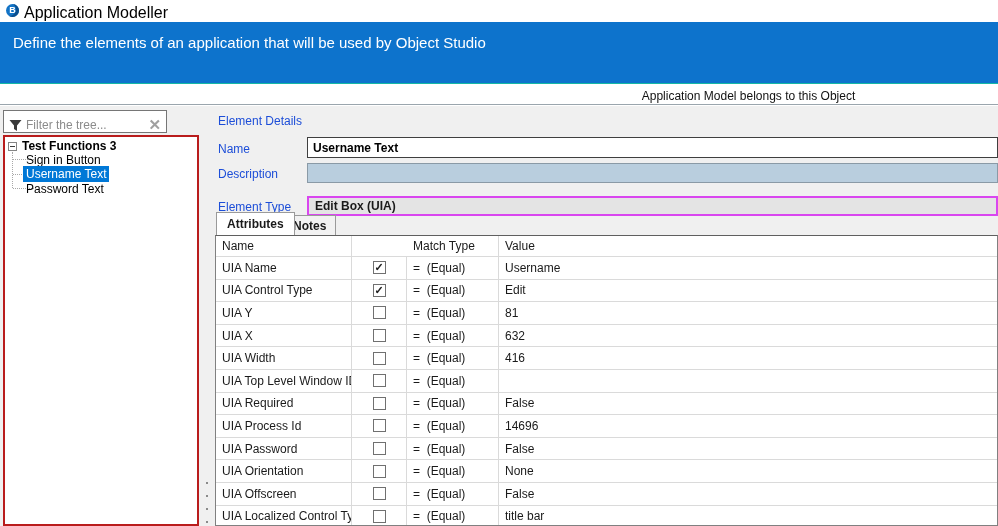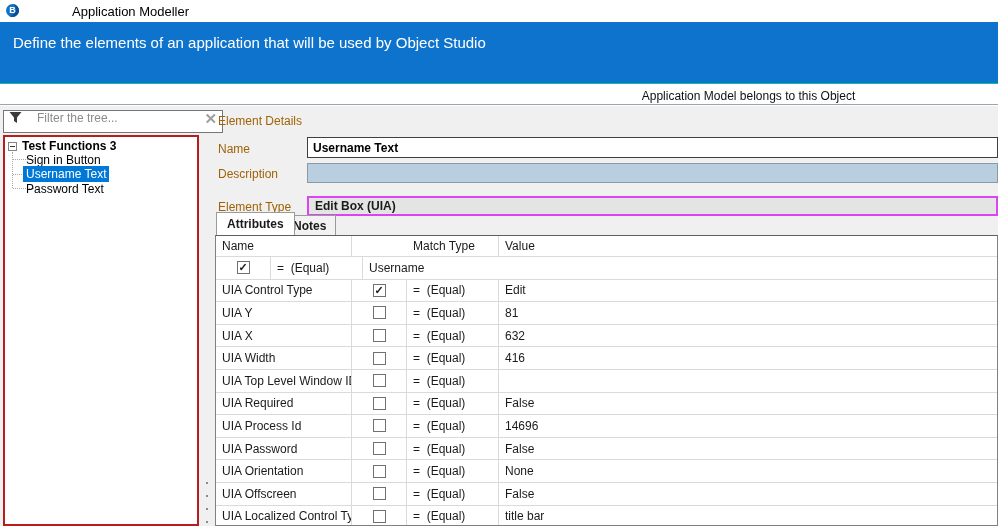--- a/index.html
+++ b/index.html
@@ -10,40 +10,40 @@
     background:#ffffff; color:#1a1a1a; font-size:12px;
   }
   
   .titlebar { position:absolute; left:0; top:0; width:100%; height:22px; background:#ffffff; }
   .app-icon {
     position:absolute; left:6px; top:4px; width:13px; height:13px; border-radius:50%;
     background:#1273c6; color:#ffffff; font-size:9px; font-weight:bold;
     display:flex; align-items:center; justify-content:center; line-height:1;
     box-shadow: inset -3px -1px 0 0 #0a4f8f;
   }
-  .title-text { position:absolute; left:24px; top:4px; font-size:13px; color:#000;margin-left:48px; }
+  .title-text { position:absolute; left:24px; top:4px; font-size:16px; color:#000; }
   
   .banner {
     position:absolute; left:0; top:22px; width:100%; height:62px;
     background:#0d73cc; border-bottom:1px solid #14b8a6;
   }
   .banner-text { position:absolute; left:13px; top:12px; color:#ffffff; font-size:15px; }
   
   .substrip {
     position:absolute; left:0; top:86px; width:100%; height:19px;
     background:#ffffff; border-bottom:1px solid #9aa5ad;
   }
   .substrip-text { position:absolute; left:500px; width:497px; top:3px; text-align:center; font-size:12px; color:#111; }
   
   .content { position:absolute; left:0; top:106px; width:100%; height:420px; background:#f0f0f0; }
 
   
   .filter-box {
-    position:absolute; left:3px; top:4px; width:220px; height:23px;
-    background:#ffffff; border:1px solid #767676; display:flex; align-items:flex-start;gap:11px;
+    position:absolute; left:3px; top:4px; width:164px; height:23px;
+    background:#ffffff; border:1px solid #767676; display:flex; align-items:flex-end;
   }
   .filter-funnel { margin-left:5px; flex:0 0 auto; }
   .filter-input {
     flex:1 1 auto; border:none; outline:none; background:transparent;
     font-family:"Liberation Sans", sans-serif; font-size:12px; color:#333; padding:0 4px; min-width:0;
   }
   .filter-input::placeholder { color:#8b8b8b; opacity:1; }
   .filter-clear { flex:0 0 auto; color:#a0a0a0; font-size:15px; font-weight:bold; padding:0 5px 0 2px; cursor:default; line-height:1; }
 
   .tree-box {
@@ -65,21 +65,21 @@
   .t-item-0 { top:15px; } .t-item-0 .stub { top:7px; }
   .t-item-1 { top:29.5px; } .t-item-1 .stub { top:7px; }
   .t-item-2 { top:44px; } .t-item-2 .stub { top:7px; }
 
   .splitter-dots { position:absolute; left:205px; top:374px; width:4px; height:44px; }
   .splitter-dots i { position:absolute; left:1px; width:2px; height:2px; background:#8a8a8a; }
   .splitter-dots i:nth-child(1){top:2px;} .splitter-dots i:nth-child(2){top:15px;}
   .splitter-dots i:nth-child(3){top:28px;} .splitter-dots i:nth-child(4){top:41px;}
 
   
-  .lbl { position:absolute; left:218px; font-size:12px; color:#a16207; white-space:nowrap; }
+  .lbl { position:absolute; left:218px; font-size:12px; color:#1d4ed8; white-space:nowrap; }
   .lbl-details { top:8px; }
   .lbl-name { top:36px; }
   .lbl-desc { top:61px; }
   .lbl-type { top:86px;margin-top:8px; }
   .field { position:absolute; left:307px; right:0; font-size:12px; }
   .field-name {
     top:31px; height:21px; border:1px solid #3f3f3f; background:#fff;
     font-family:"Liberation Sans", sans-serif; font-weight:600; color:#000; padding:0 5px; outline:none;
   }
   .field-desc { top:57px; height:20px; background:#b9cede; border:1px solid #8a9aa6; }
@@ -193,20 +193,21 @@
           <svg class="funnel" width="10" height="10" viewBox="0 0 10 10">
             <path d="M0,0.5 H10 L6.2,5 V9.5 L3.8,8 V5 Z" fill="#4a4a4a"></path>
           </svg>
           <span>Mat...</span>
         </div>
         <div class="tcell c-mt">Match Type</div>
         <div class="tcell c-val">Value</div>
       </div>
 
       <div class="trow">
+        <div class="tcell c-name">UIA Name</div>
         <div class="tcell c-match">
             <span class="checkbox">✓</span>
           </div>
         <div class="tcell c-mt">=  (Equal)</div>
         <div class="tcell c-val">Username</div>
       </div>
       <div class="trow">
         <div class="tcell c-name">UIA Control Type</div>
         <div class="tcell c-match">
             <span class="checkbox">✓</span>

